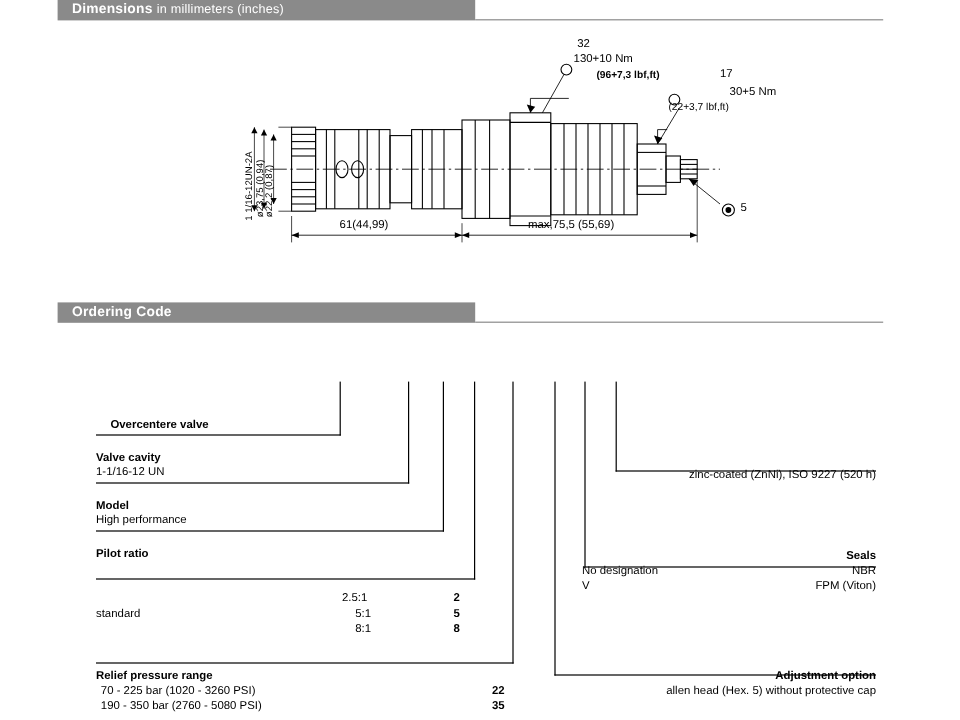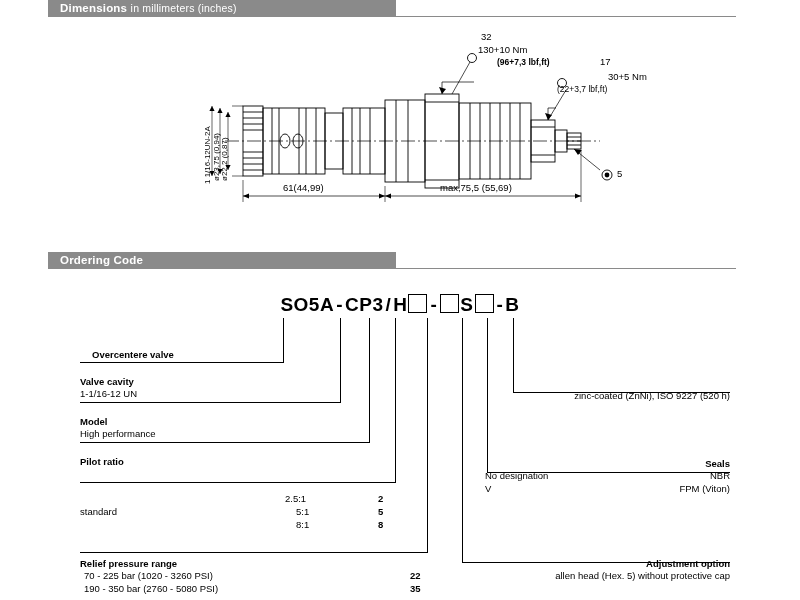--- a/index.html
+++ b/index.html
@@ -231,23 +231,20 @@
     <div class="rot" style="left:229px; top:152px;">ø22,2 (0,87)</div>
   </div>
 
   <div class="sec-bar" style="left:48px; top:252px; width:348px;">
     <span>Ordering Code</span>
   </div>
   <div class="sec-rule" style="left:396px; top:268px; width:340px;"></div>
 
   <div id="ordering">
 
-    <div class="code-row" style="top:42px;">
-      <span>SO5A</span><span class="sep">-</span><span>CP3</span><span class="sep">/</span><span>H</span><span class="box"></span><span class="sep">-</span><span class="box"></span><span>S</span><span class="box"></span><span class="sep">-</span><span>B</span>
-    </div>
 
     <div class="vl" style="left:283px; top:66px; height:45px;"></div>
     <div class="hl" style="left:80px; top:110px; width:204px;"></div>
 
     <div class="vl" style="left:340px; top:66px; height:85px;"></div>
     <div class="hl" style="left:80px; top:150px; width:261px;"></div>
 
     <div class="vl" style="left:369px; top:66px; height:125px;"></div>
     <div class="hl" style="left:80px; top:190px; width:290px;"></div>
 

